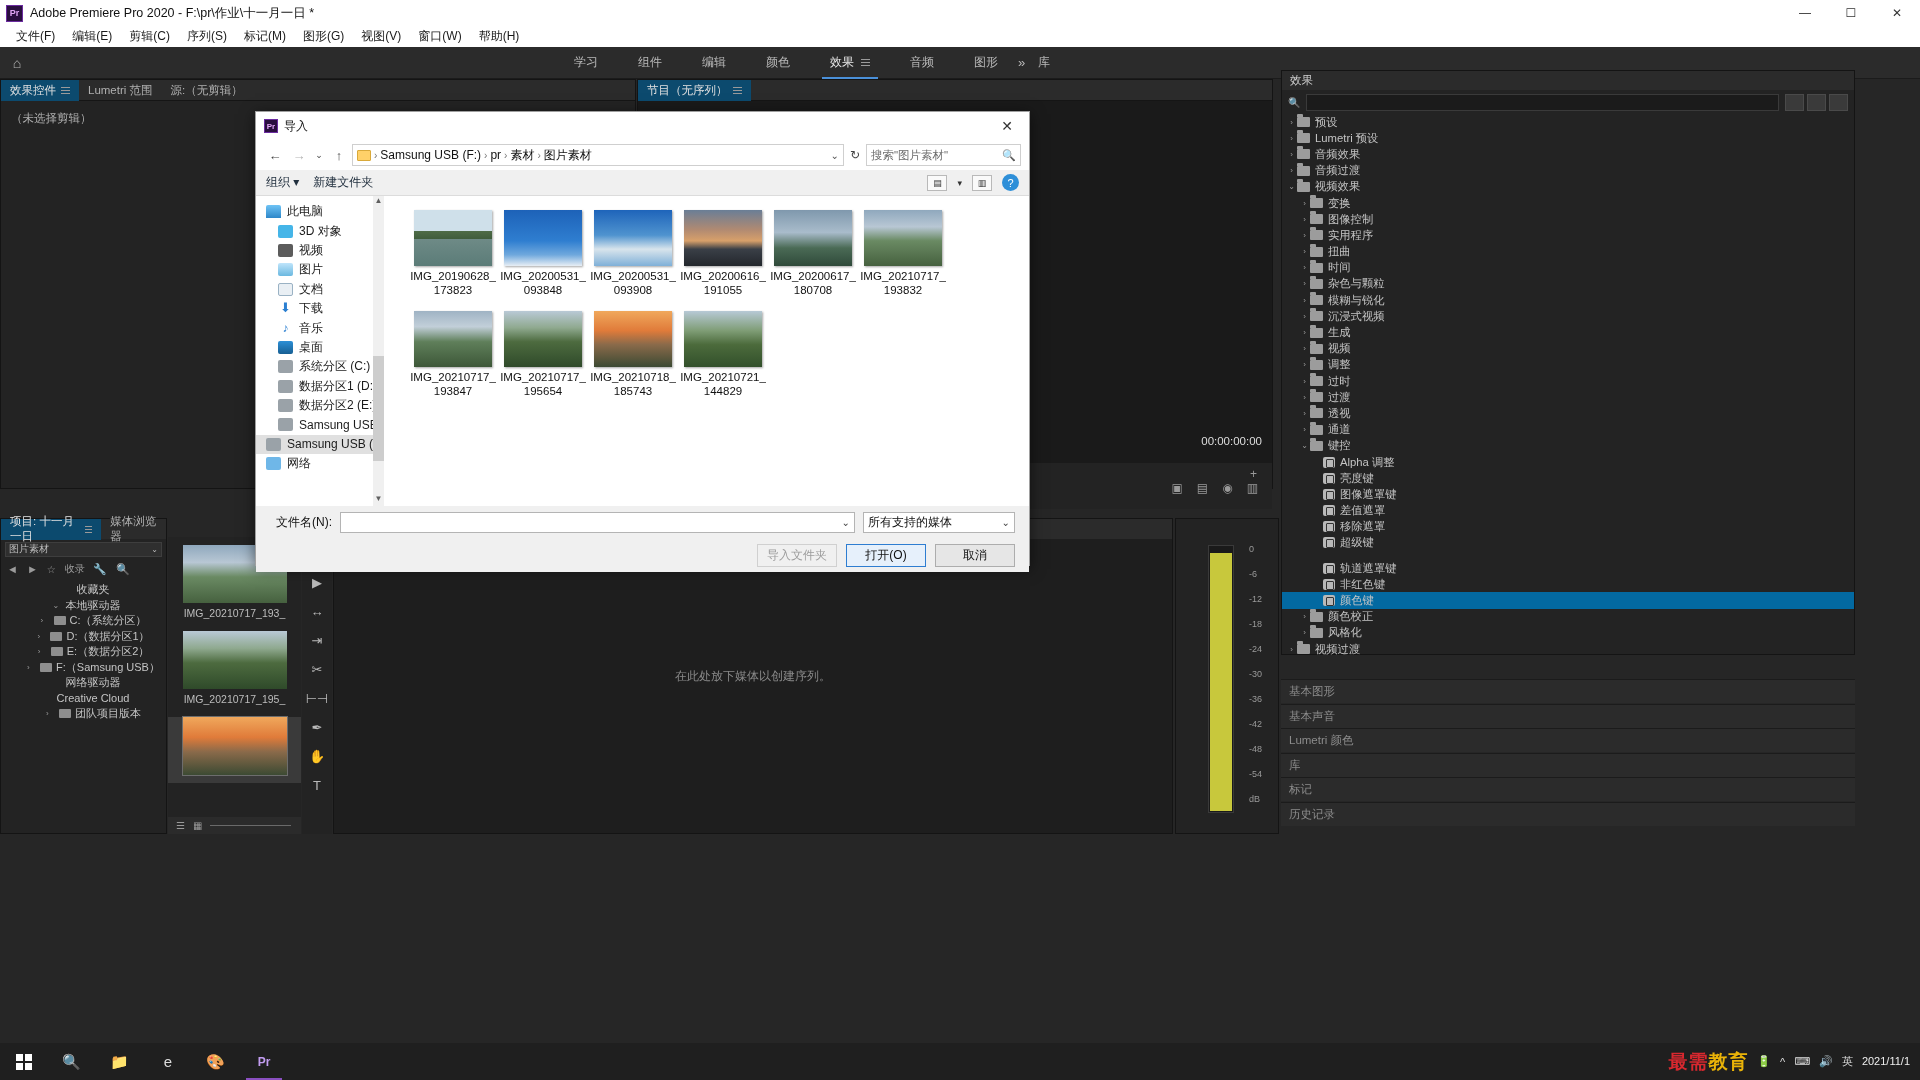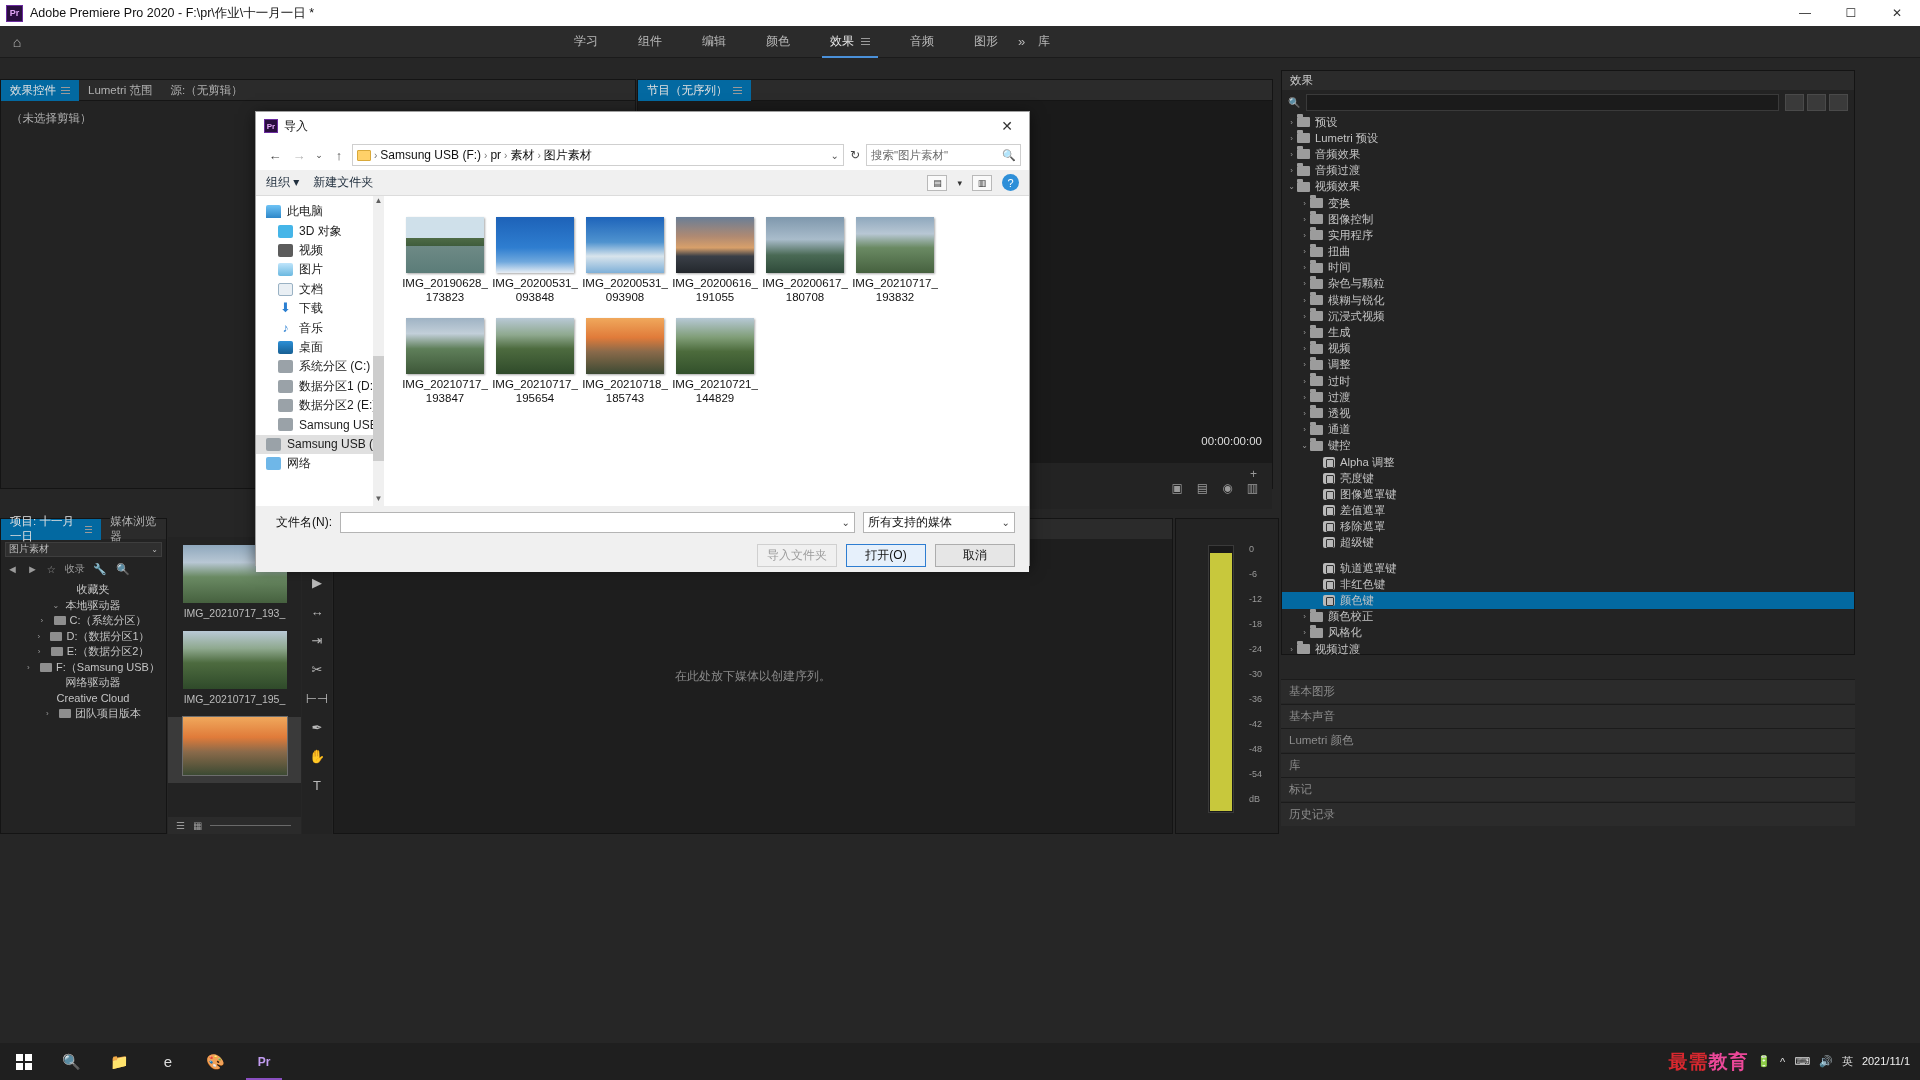--- a/index.html
+++ b/index.html
@@ -29,21 +29,21 @@
   .ws-tabs { display:flex; align-items:center; gap:0px; margin-left:520px;}
   .ws-tab { color:#b9b9b9; font-size:12px; padding:6px 20px; position:relative;}
   .ws-tab.active { color:#e8e8e8; }
   .ws-tab.active:after { content:""; position:absolute; left:12px; right:12px; bottom:-2px; height:2px; background:#4a90d9;}
   .ws-more { position:absolute; left:1018px; color:#b9b9b9; font-size:13px;}
 
   
   .panel { position:absolute; background:#232323; border:1px solid #141414; }
   .panel-tabs { height:21px; background:#2b2b2b; display:flex; align-items:center; border-bottom:1px solid #151515;}
   .ptab { font-size:11.5px; color:#b0b0b0; padding:0 9px; height:21px; display:flex; align-items:center; gap:5px;}
-  .ptab.active { background:#0369a1; color:#e0e0e0;}
+  .ptab.active { background:#0c4a6e; color:#e0e0e0;}
   .hamb { display:inline-block; width:9px; height:7px;
           background:linear-gradient(#9a9a9a 1px, transparent 1px) 0 0/9px 3px repeat; }
 
   
   #effect-controls { left:0; top:79px; width:636px; height:410px; }
   .ec-body { color:#b0b0b0; font-size:11.5px; padding:10px; }
 
   
   #program-monitor { left:637px; top:79px; width:636px; height:410px; }
   .pm-canvas { background:#1a1a1a; height:100%; position:relative; }
@@ -149,21 +149,21 @@
   .si.music { background:transparent; color:#2b7fd1; font-size:12px; line-height:12px; text-align:center;}
   .si.desk { background:linear-gradient(#2c8fd6,#175f93); }
   .si.drive { background:#9aa2a8; }
   .si.drive-sys { background:#9aa2a8; }
   .si.usb { background:#9aa2a8; }
   .si.net { background:#6fb7e8; }
   .side-scroll { position:absolute; right:0; top:0; width:11px; height:100%; background:#f0f0f0;}
   .side-thumb { position:absolute; right:0; top:160px; width:11px; height:105px; background:#cdcdcd;}
   .side-arrow { position:absolute; right:0; width:11px; height:12px; text-align:center; color:#606060; font-size:8px; background:#f0f0f0;}
 
-  .dlg-files { flex:1; background:#fff; padding:14px 0 0 16px; position:relative;margin-top:7px;}
+  .dlg-files { flex:1; background:#fff; padding:14px 0 0 24px; position:relative;}
   .fgrid { display:flex; flex-wrap:wrap; gap:0px; }
   .fcell { width:90px; margin-right:0px; margin-bottom:14px; text-align:center; }
   .fthumb { width:78px; height:56px; margin:0 auto; box-shadow:1px 1px 2px rgba(0,0,0,.35); background-size:cover; background-position:center;}
   .fname { font-size:11.5px; color:#111; line-height:13.5px; margin-top:4px; word-break:break-all;}
 
   .dlg-opts { height:30px; background:#f0f0f0; display:flex; align-items:center; padding-left:145px; gap:6px; border-top:1px solid #e2e2e2;}
   .cbox { width:12px; height:12px; border:1px solid #9b9b9b; background:#fff;}
   .opt-label { font-size:12px; color:#555;}
 
   .dlg-filename { height:32px; background:#f0f0f0; display:flex; align-items:center; gap:8px; padding:0 14px;}
@@ -201,20 +201,31 @@
   <div class="titlebar">
     <div class="pr-badge">Pr</div>
     <div class="title-text">Adobe Premiere Pro 2020 - F:\pr\作业\十一月一日 *</div>
     <div class="win-btns">
       <div class="win-btn">—</div>
       <div class="win-btn">☐</div>
       <div class="win-btn close">✕</div>
     </div>
   </div>
 
+  <div class="menubar" id="menubar">
+      <div class="menu-item">文件(F)</div>
+      <div class="menu-item">编辑(E)</div>
+      <div class="menu-item">剪辑(C)</div>
+      <div class="menu-item">序列(S)</div>
+      <div class="menu-item">标记(M)</div>
+      <div class="menu-item">图形(G)</div>
+      <div class="menu-item">视图(V)</div>
+      <div class="menu-item">窗口(W)</div>
+      <div class="menu-item">帮助(H)</div>
+    </div>
 
   <div class="wsbar">
     <div class="home-ico">⌂</div>
     <div class="ws-tabs" id="wstabs">
         <div class="ws-tab">学习</div>
         <div class="ws-tab">组件</div>
         <div class="ws-tab">编辑</div>
         <div class="ws-tab">颜色</div>
         <div class="ws-tab active">效果<span class="hamb" style="margin-left: 7px; vertical-align: middle;"></span></div>
         <div class="ws-tab">音频</div>
@@ -800,21 +811,21 @@
       </div>
     <div id="tbapps" style="display:flex;">
         <div class="tb-app">🔍</div>
         <div class="tb-app">📁</div>
         <div class="tb-app">e</div>
         <div class="tb-app">🎨</div>
         <div class="tb-app active" style="color: rgb(194, 156, 240); font-size: 12px; font-weight: bold;">Pr</div>
       </div>
     <div class="tray">
       <div class="brand">
-        <span style="color:#d8282f;">最需</span><span class="blk" style="color:#ec4899;">教育</span>
+        <span style="color:#d8282f;">最需</span><span class="blk" style="color:#eab308;">教育</span>
       </div>
       <span>🔋</span>
       <span>^</span>
       <span>⌨</span>
       <span>🔊</span>
       <span>英</span>
       <div class="tray-clock">
         <div></div>
         <div>2021/11/1</div>
       </div>

